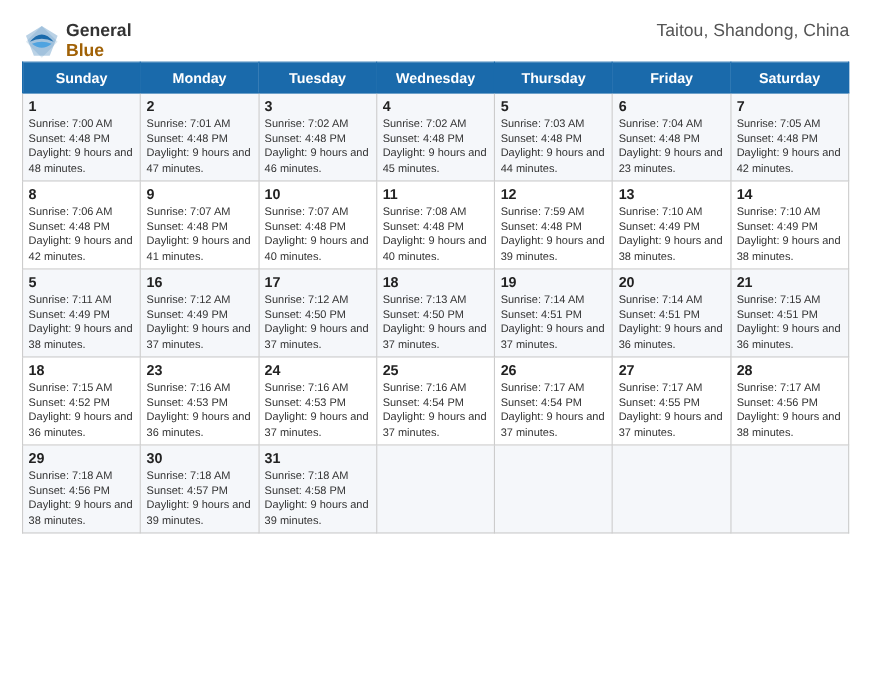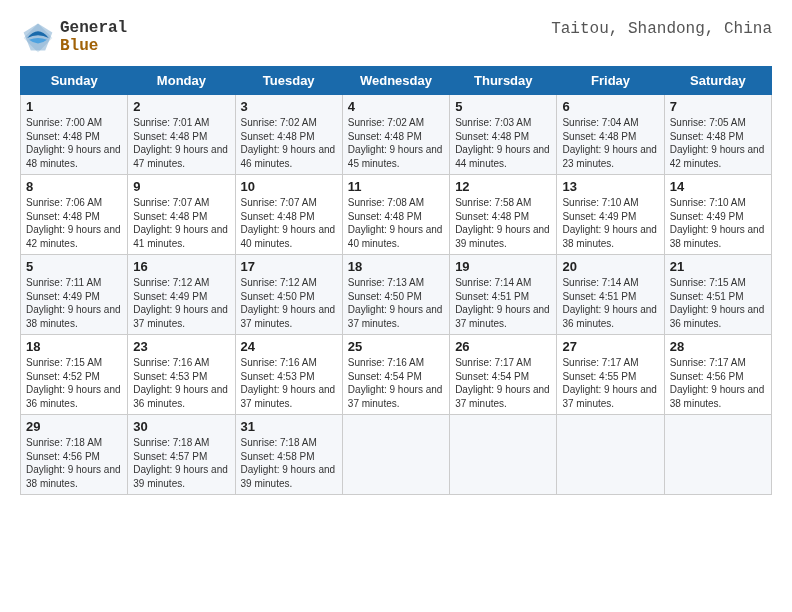--- a/index.html
+++ b/index.html
@@ -7,22 +7,20 @@
       font-family: Arial, sans-serif;
       background: #fff;
       width: 792px;
       min-height: 612px;
       padding: 20px;
     }
     .header {
       display: flex;
       justify-content: space-between;
       align-items: flex-start;
-      margin-bottom: 10px;
-      font-family: Liberation Mono, monospace;
     }
     .logo {
       display: flex;
       align-items: center;
       gap: 4px;
     }
     .logo-text {
       display: flex;
       flex-direction: column;
       line-height: 1.1;
@@ -200,21 +198,21 @@
         <span class="cell-text">Daylight: 9 hours and 40 minutes.</span>
       </td>
         <td>
         <span class="day-num">11</span>
         <span class="cell-text">Sunrise: 7:08 AM</span><br>
         <span class="cell-text">Sunset: 4:48 PM</span><br>
         <span class="cell-text">Daylight: 9 hours and 40 minutes.</span>
       </td>
         <td>
         <span class="day-num">12</span>
-        <span class="cell-text">Sunrise: 7:58 AM</span><br>
+        <span class="cell-text">Sunrise: 7:59 AM</span><br>
         <span class="cell-text">Sunset: 4:48 PM</span><br>
         <span class="cell-text">Daylight: 9 hours and 39 minutes.</span>
       </td>
         <td>
         <span class="day-num">13</span>
         <span class="cell-text">Sunrise: 7:10 AM</span><br>
         <span class="cell-text">Sunset: 4:49 PM</span><br>
         <span class="cell-text">Daylight: 9 hours and 38 minutes.</span>
       </td>
         <td>

